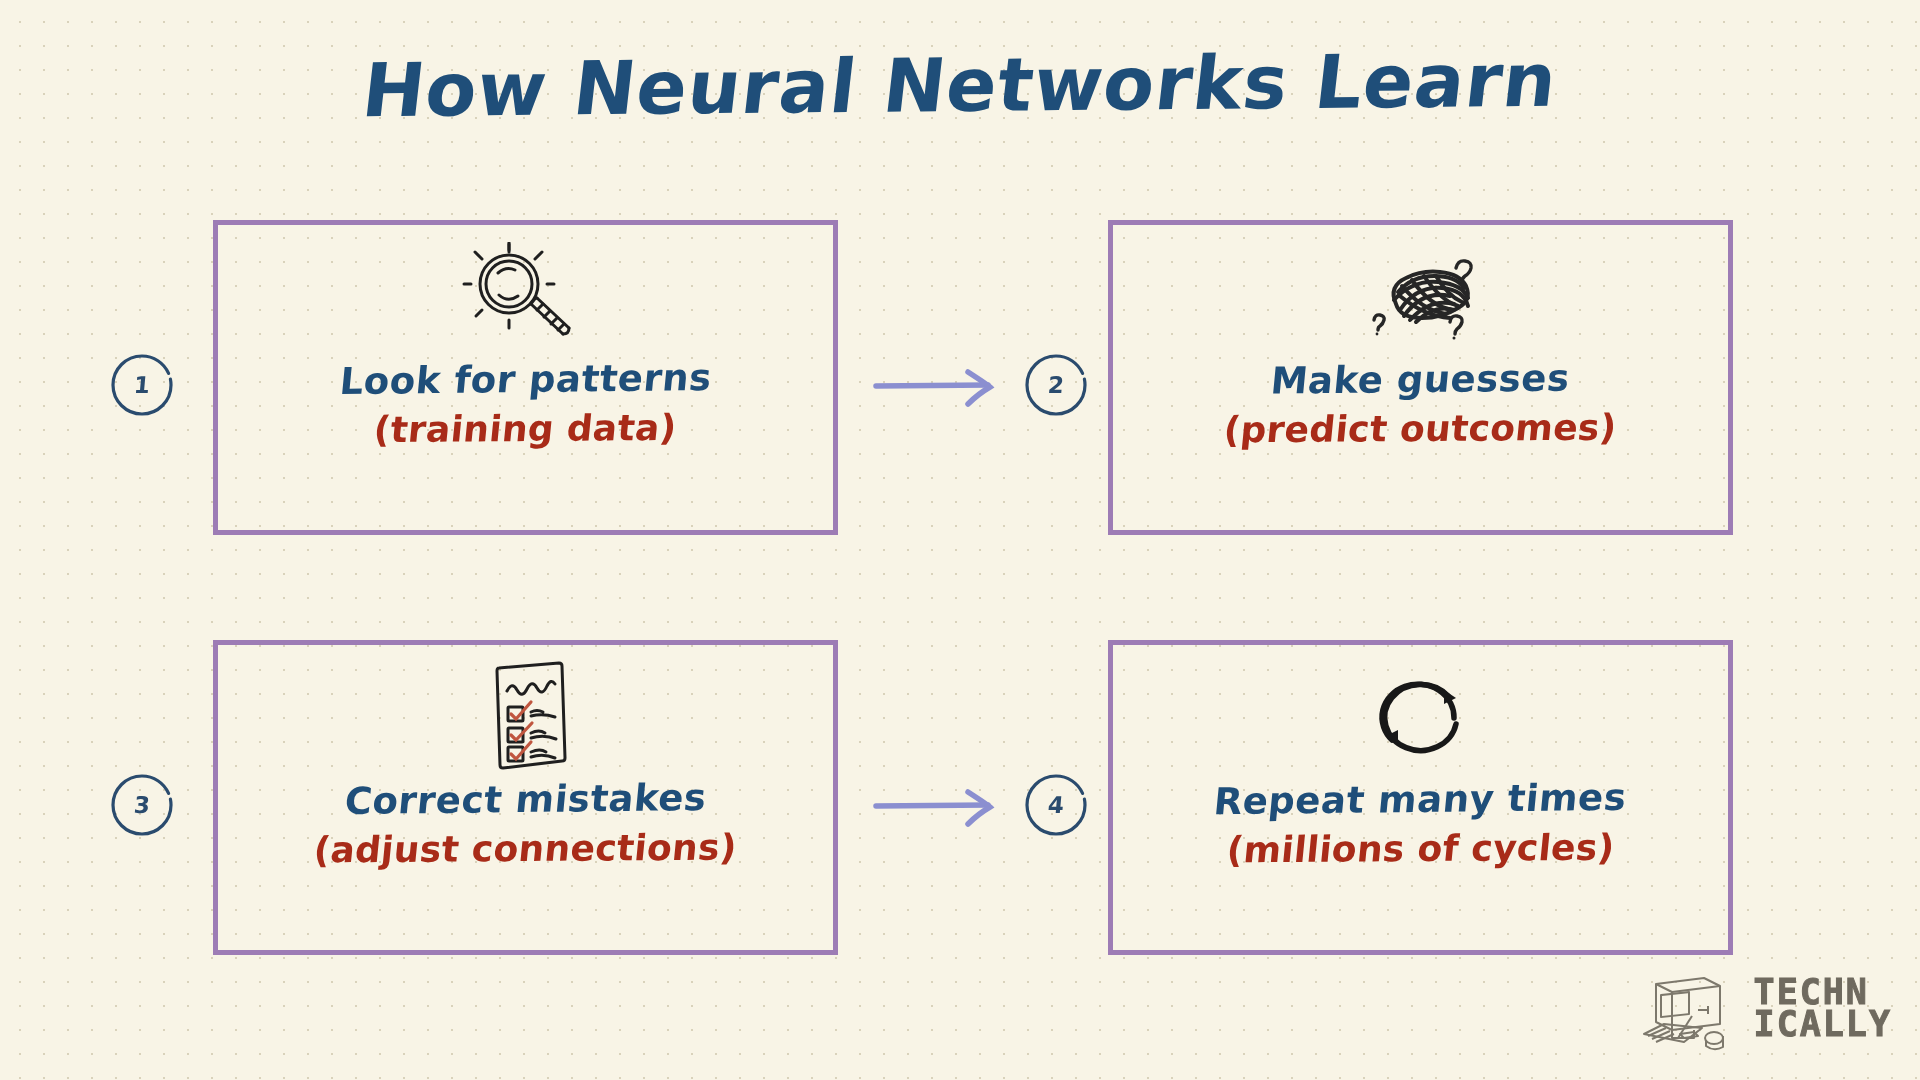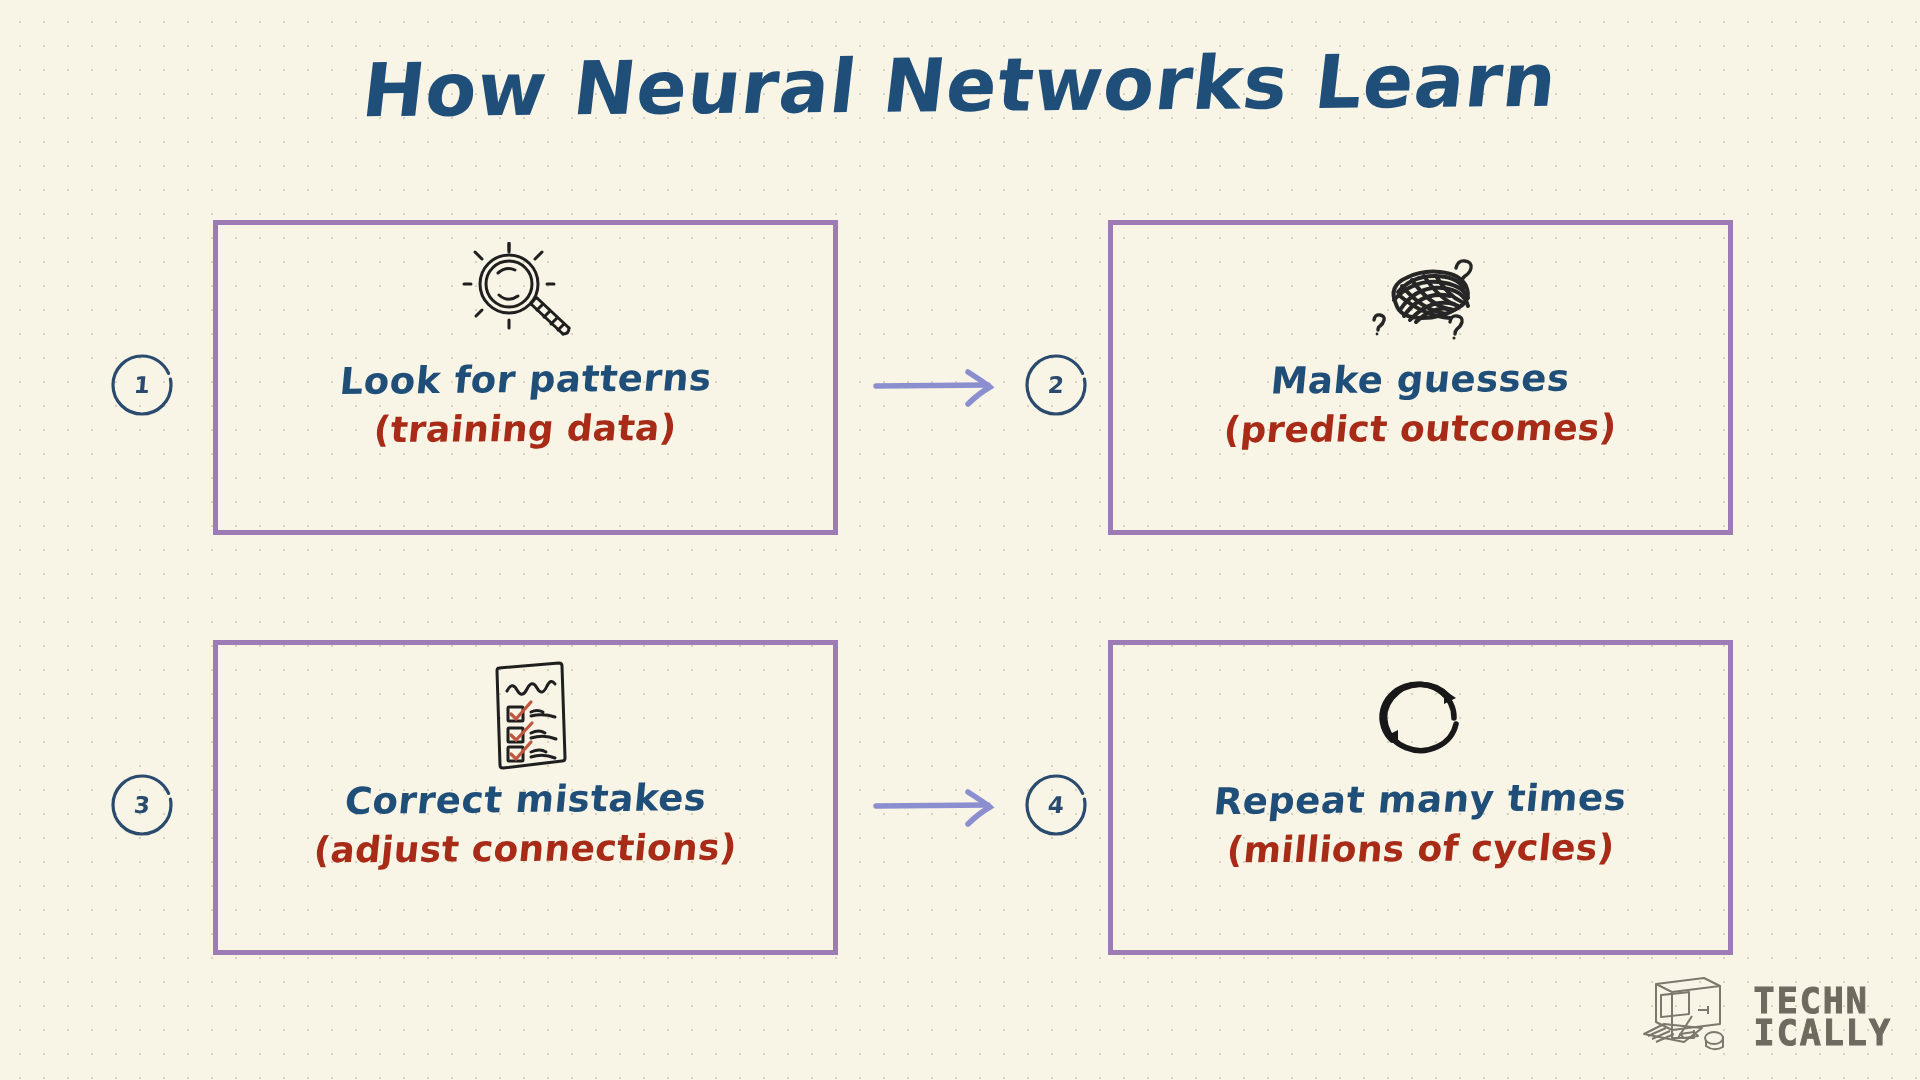--- a/index.html
+++ b/index.html
@@ -123,21 +123,21 @@
   }
   .arrow.a1 { left: 872px; top: 360px; }
   .arrow.a2 { left: 872px; top: 780px; }
 
   
   .logo {
     position: absolute;
     right: 28px;
     bottom: 22px;
     display: flex;
-    align-items: center;
+    align-items: flex-start;
     gap: 14px;
   }
   .logo-text {
     display: flex;
     flex-direction: column;
     line-height: 0.92;
   }
   .logo-text span {
     font-family: "DejaVu Sans Mono", monospace;
     font-size: 35px;

